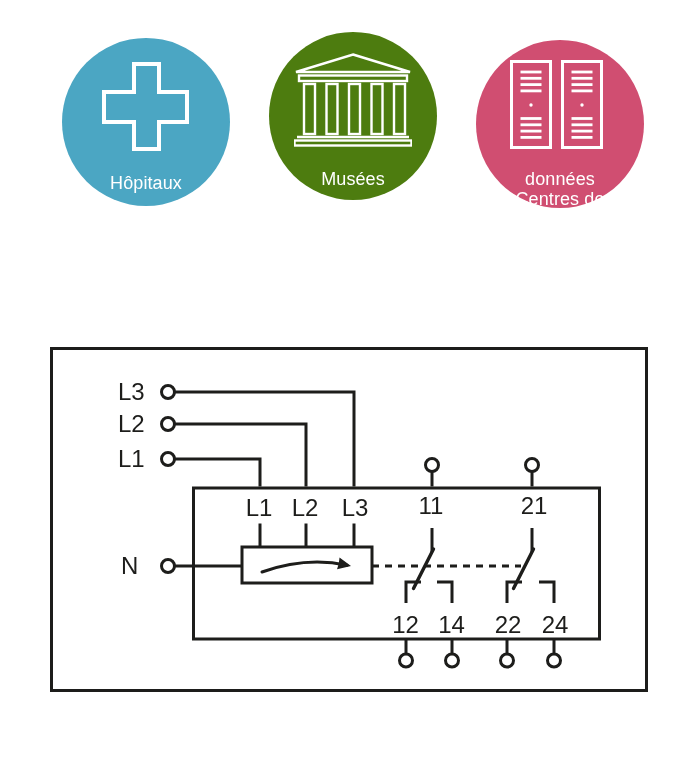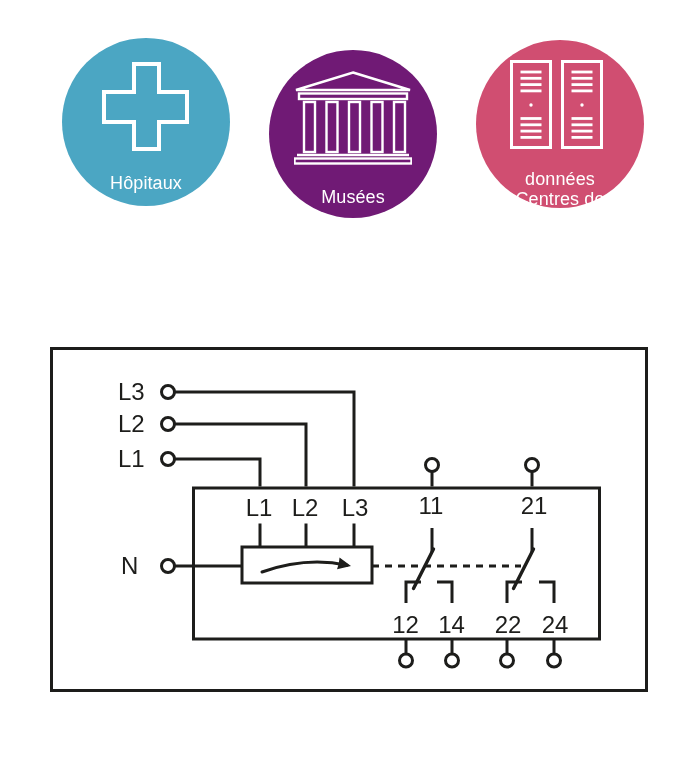--- a/index.html
+++ b/index.html
@@ -62,21 +62,21 @@
 
   <section>
 
     <div class="circle" style="left: 62px; top: 38px; background-color: rgb(75, 166, 195);">
       <svg class="icon-wrap" style="left:40px; top:24px;" width="88" height="89" viewBox="0 0 88 89">
         <path d="M32 2 H57 V30 H85 V60 H57 V87 H32 V60 H2 V30 H32 Z" fill="none" stroke="#ffffff" stroke-width="4" stroke-linejoin="miter"></path>
       </svg>
       <div class="circle-label" style="top:136px;">Hôpitaux</div>
     </div>
 
-    <div class="circle" style="left: 269px; top: 50px; background-color: #701a75;">
+    <div class="circle" style="left: 269px; top: 32px; background-color: #4d7c0f;">
       <svg class="icon-wrap" style="left:25px; top:21px;" width="118" height="94" viewBox="0 0 118 94">
         <polygon points="59,1.5 116,19 2,19" fill="none" stroke="#ffffff" stroke-width="2.6" stroke-linejoin="miter"></polygon>
         <rect x="5" y="22.5" width="108" height="5.5" fill="none" stroke="#ffffff" stroke-width="2.4"></rect>
         <rect x="10" y="31" width="11" height="50" fill="none" stroke="#ffffff" stroke-width="2.4"></rect>
         <rect x="32.5" y="31" width="11" height="50" fill="none" stroke="#ffffff" stroke-width="2.4"></rect>
         <rect x="55" y="31" width="11" height="50" fill="none" stroke="#ffffff" stroke-width="2.4"></rect>
         <rect x="77.5" y="31" width="11" height="50" fill="none" stroke="#ffffff" stroke-width="2.4"></rect>
         <rect x="100" y="31" width="11" height="50" fill="none" stroke="#ffffff" stroke-width="2.4"></rect>
         <line x1="3" y1="84" x2="115" y2="84" stroke="#ffffff" stroke-width="2.4"></line>
         <rect x="0.5" y="87.5" width="117" height="5" fill="none" stroke="#ffffff" stroke-width="2.4"></rect>

